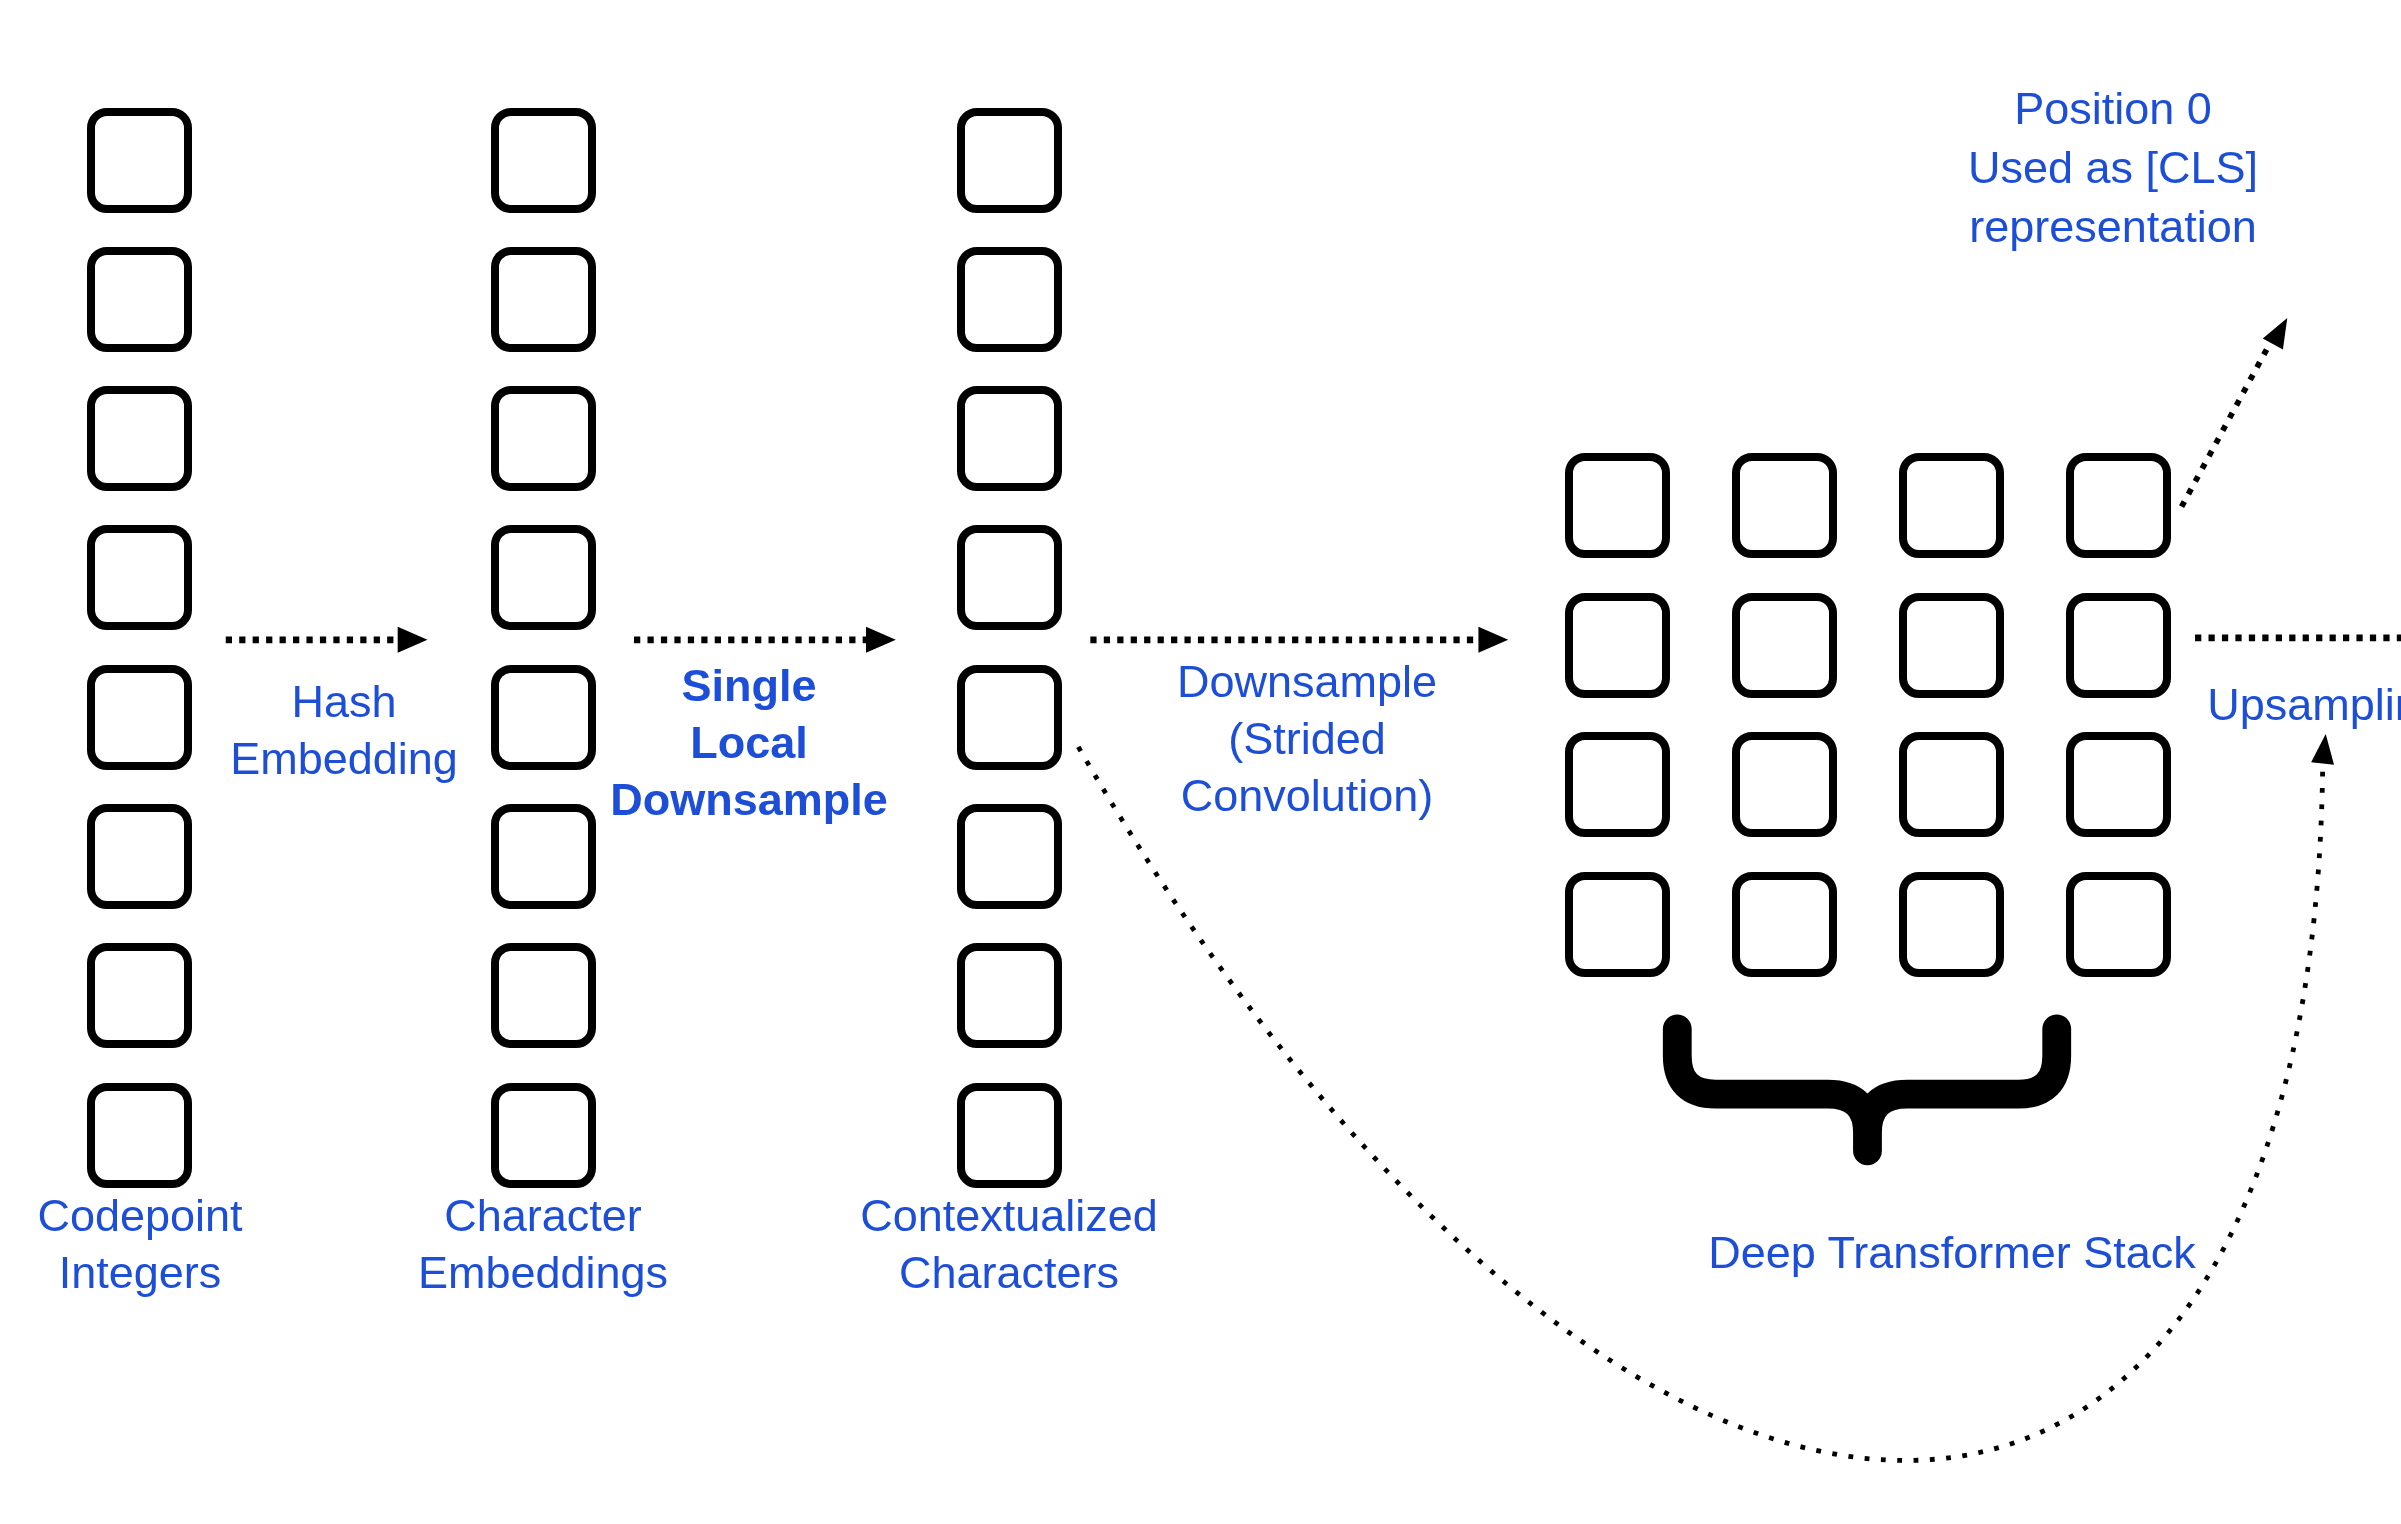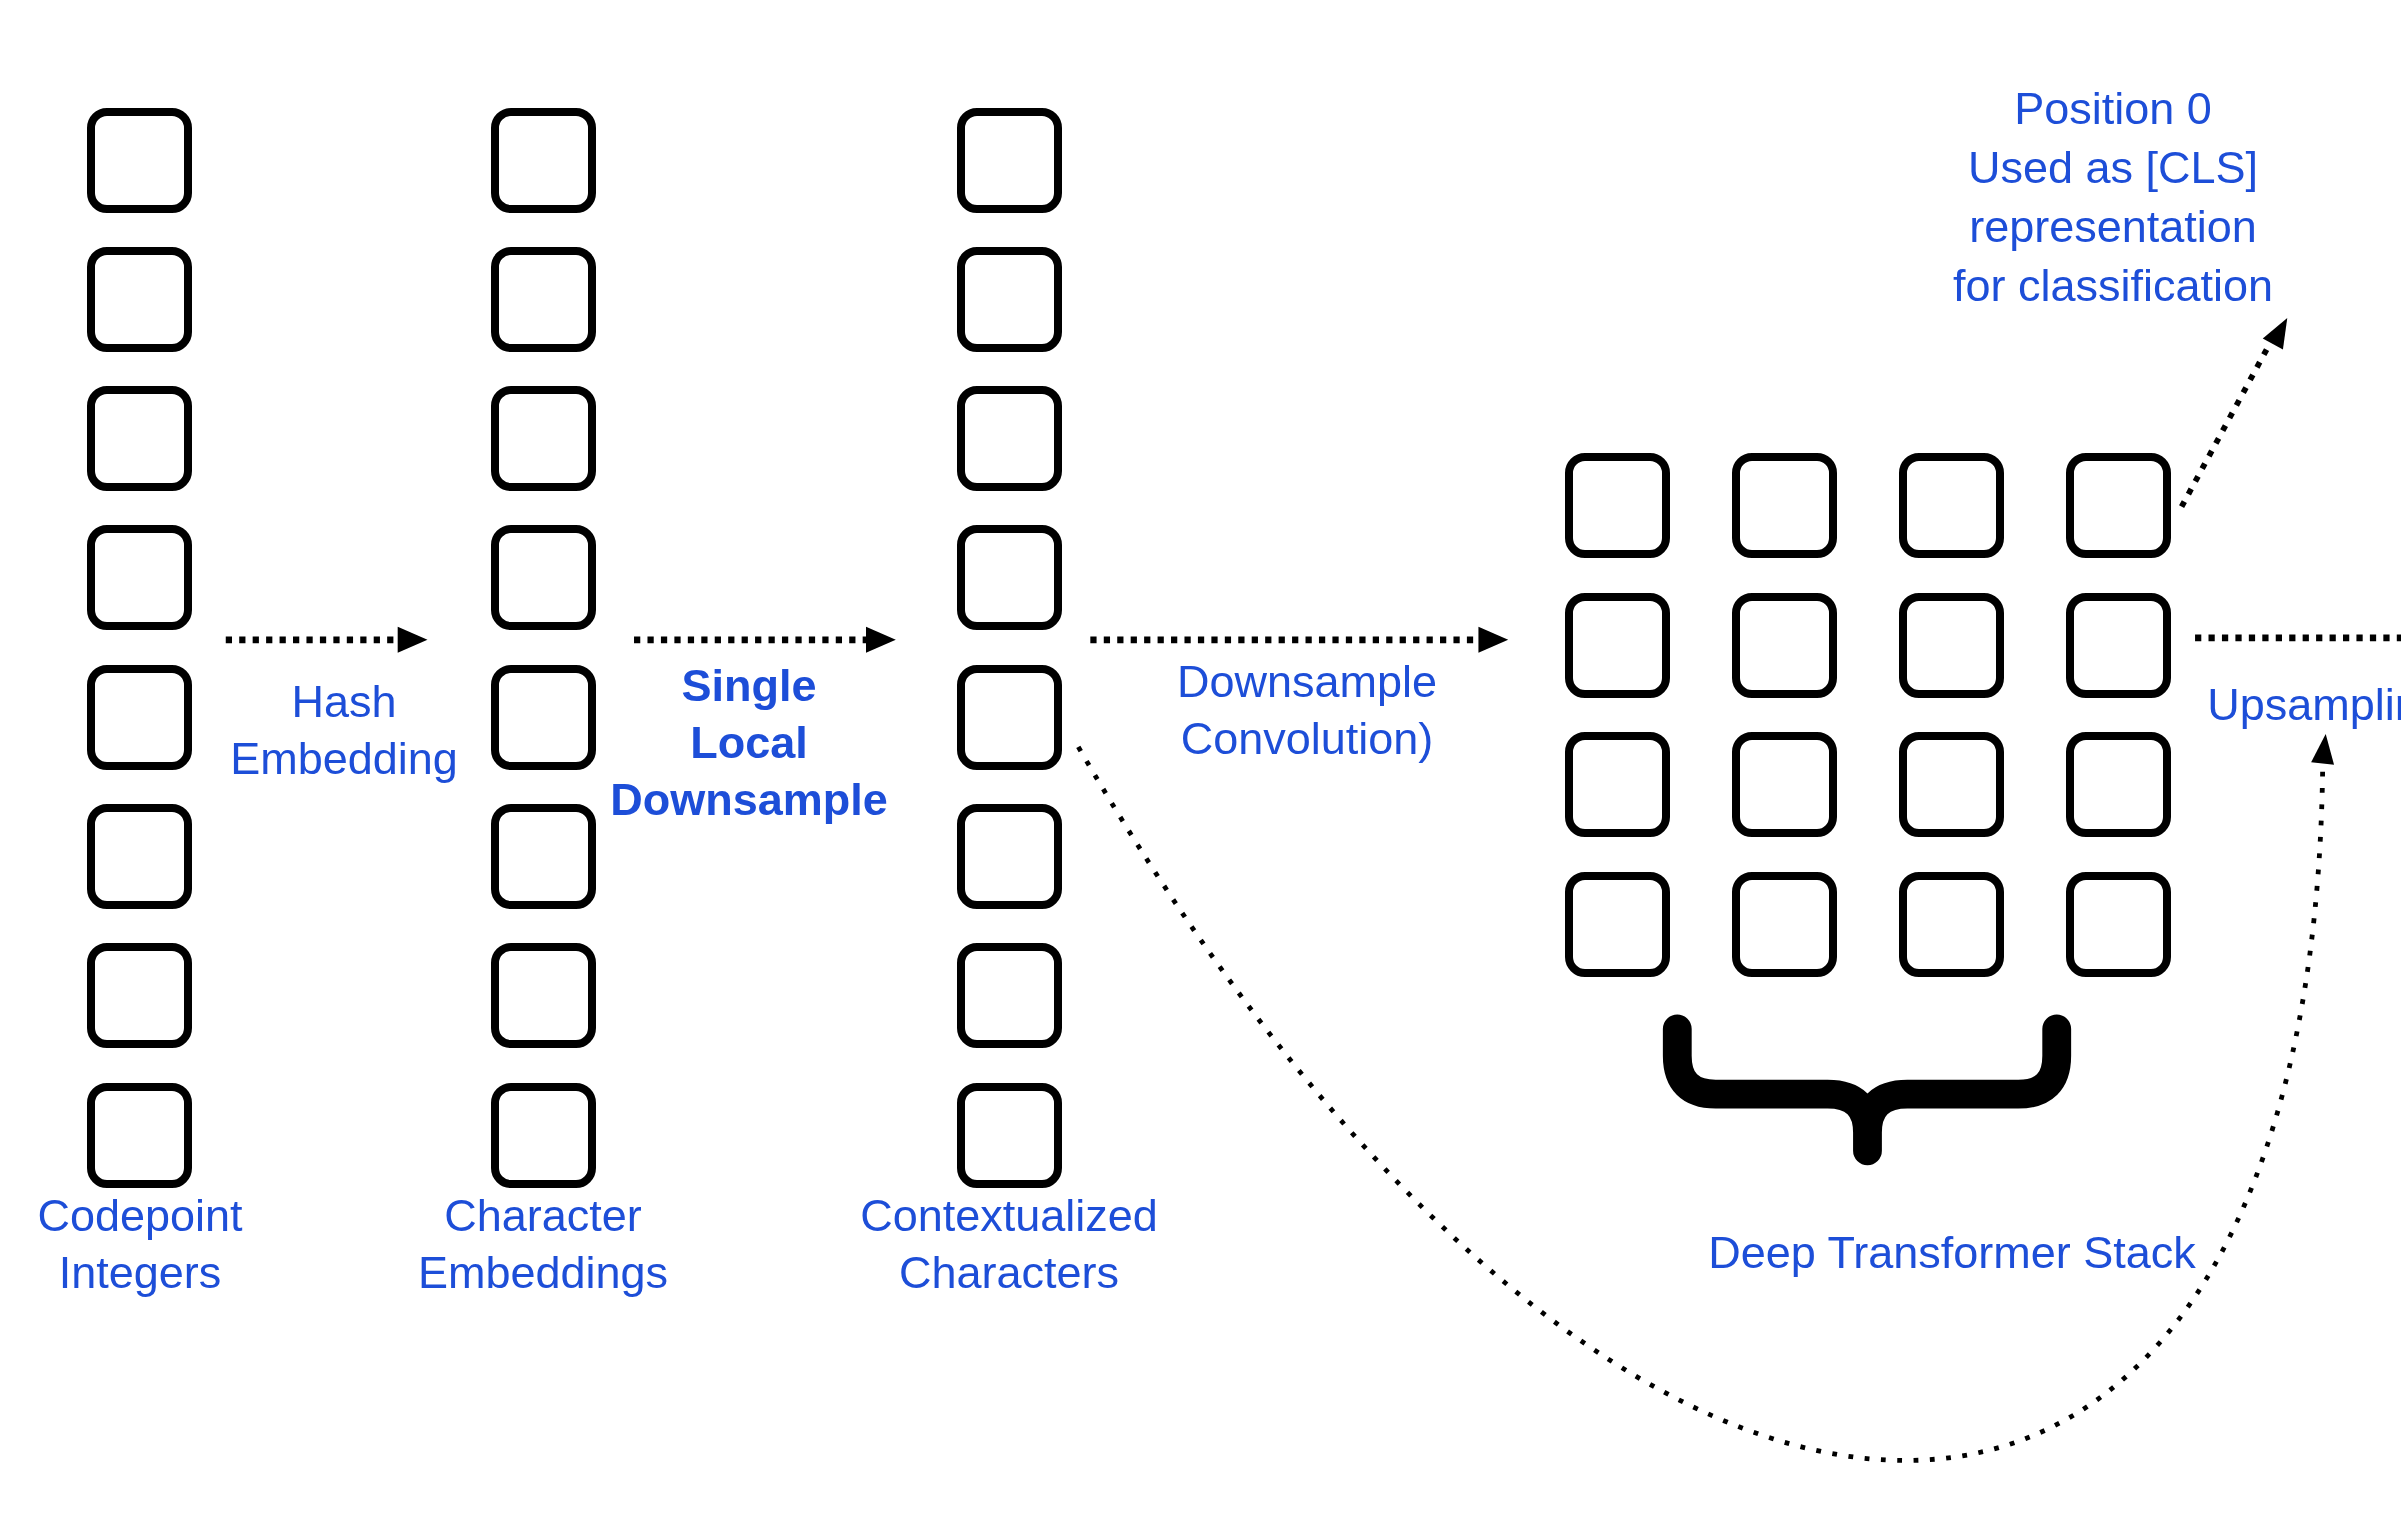--- a/index.html
+++ b/index.html
@@ -104,33 +104,33 @@
       <div class="box" style="left: 1732px; top: 872px;"></div>
       <div class="box" style="left: 1899px; top: 872px;"></div>
       <div class="box" style="left: 2066px; top: 872px;"></div>
       <div class="diagram-label" style="left: 1952px; top: 1224px; position: absolute;">
         <div>Deep Transformer Stack</div>
       </div>
       <div class="diagram-label annotation-label" style="left: 2113px; top: 79px; position: absolute;">
         <div>Position 0</div>
         <div>Used as [CLS]</div>
         <div>representation</div>
-        <div>for classification</div>
       </div>
       <div class="diagram-label" style="left: 344px; top: 653px; position: absolute; margin-top: 20px;">
         <div>Hash</div>
         <div>Embedding</div>
       </div>
       <div class="diagram-label" style="left: 749px; top: 657px; position: absolute; font-weight: bold;">
         <div>Single</div>
         <div>Local</div>
         <div>Downsample</div>
       </div>
       <div class="diagram-label" style="left: 1307px; top: 653px; position: absolute;">
         <div>Downsample</div>
+        <div>(Strided</div>
         <div>Convolution)</div>
       </div>
       <div class="diagram-label" style="left: 2326px; top: 676px; position: absolute;">
         <div>Upsampling</div>
       </div>
     </div>
 </div>
 
 
 </body></html>

